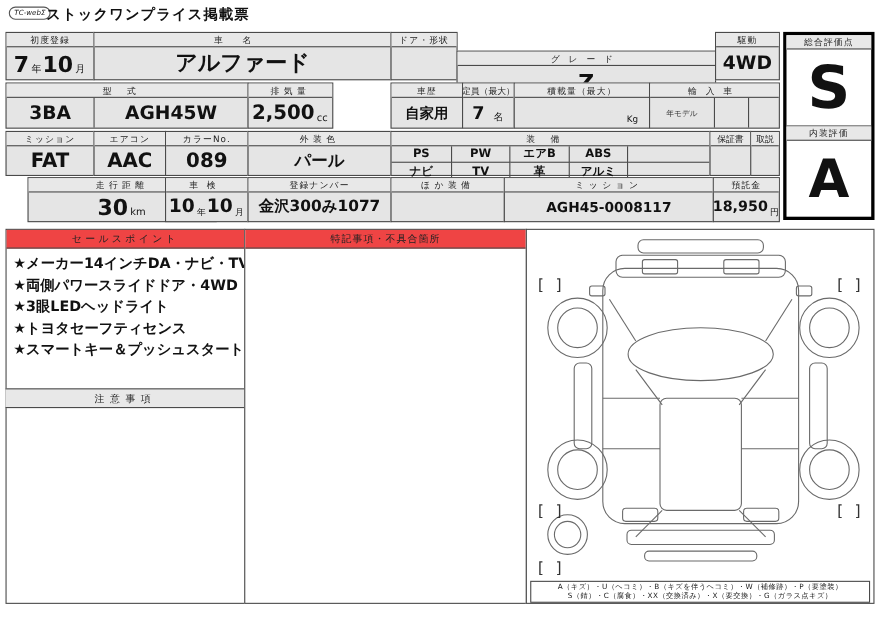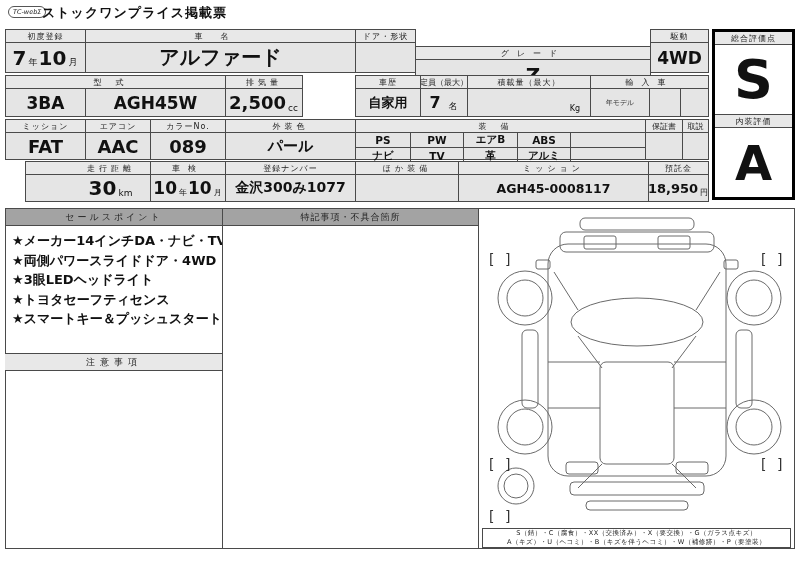--- a/index.html
+++ b/index.html
@@ -30,21 +30,21 @@
   
   .eval-box{ position:absolute; left:712px; top:29px; width:83px; height:171px; border:3px solid #000;
              background:#fff; display:flex; flex-direction:column;}
   .eval-band{ background:#e8e8e8; border-bottom:1px solid #4a4a4a; height:13px; flex:none;
               display:flex; align-items:center; justify-content:center; font-size:8px; letter-spacing:1px; color:#222;}
   .eval-letter{ display:flex; align-items:center; justify-content:center; font-weight:bold;}
   .eval-letter.s{ height:70px; font-size:54px; border-bottom:1px solid #4a4a4a;}
   .eval-letter.a{ flex:1; font-size:48px;}
   
   .panel{ position:absolute; border:1px solid #4a4a4a; background:#fff;}
-  .panel-band{ background:#a3a3a3; border-bottom:1px solid #4a4a4a; height:17px;
+  .panel-band{ background:#ef4444; border-bottom:1px solid #4a4a4a; height:17px;
                display:flex; align-items:center; justify-content:center; font-size:9px; letter-spacing:3px; color:#222;}
   .sales-body{ padding:5px 6px; font-size:13px; font-weight:bold; line-height:19.5px; white-space:nowrap;}
   .notes-band{ position:absolute; left:-1px; right:-1px; top:144px; height:18px;
                background:#e8e8e8; border-top:1px solid #4a4a4a; border-bottom:1px solid #4a4a4a;
                display:flex; align-items:center; justify-content:center; font-size:9px; letter-spacing:5px; color:#222;}
   .car-svg{ position:absolute; left:1px; top:1px;}
   .legend-box{ position:absolute; left:3px; right:3px; top:319px; height:20px; border:1px solid #4a4a4a;
                display:flex; flex-direction:column; justify-content:center; align-items:center;
                font-size:6.6px; line-height:9px; color:#222; letter-spacing:0.4px; white-space:nowrap; overflow:hidden;}
   .version{ position:absolute; left:478px; top:551px; width:315px; text-align:right; padding-right:3px;
@@ -293,19 +293,19 @@
           <text x="279" y="259">[</text>
             <text x="296" y="259">]</text>
           </g>
         <g>
           <text x="7" y="311">[</text>
             <text x="24" y="311">]</text>
           </g>
       </g>
     </svg>
     <div class="legend-box">
+      <div>A（キズ）・U（ヘコミ）・B（キズを伴うヘコミ）・W（補修跡）・P（要塗装）</div>
       <div>S（錆）・C（腐食）・XX（交換済み）・X（要交換）・G（ガラス点キズ）</div>
-      <div>A（キズ）・U（ヘコミ）・B（キズを伴うヘコミ）・W（補修跡）・P（要塗装）</div>
     </div>
   </div>
 
 
 </div>
 
 </body></html>

